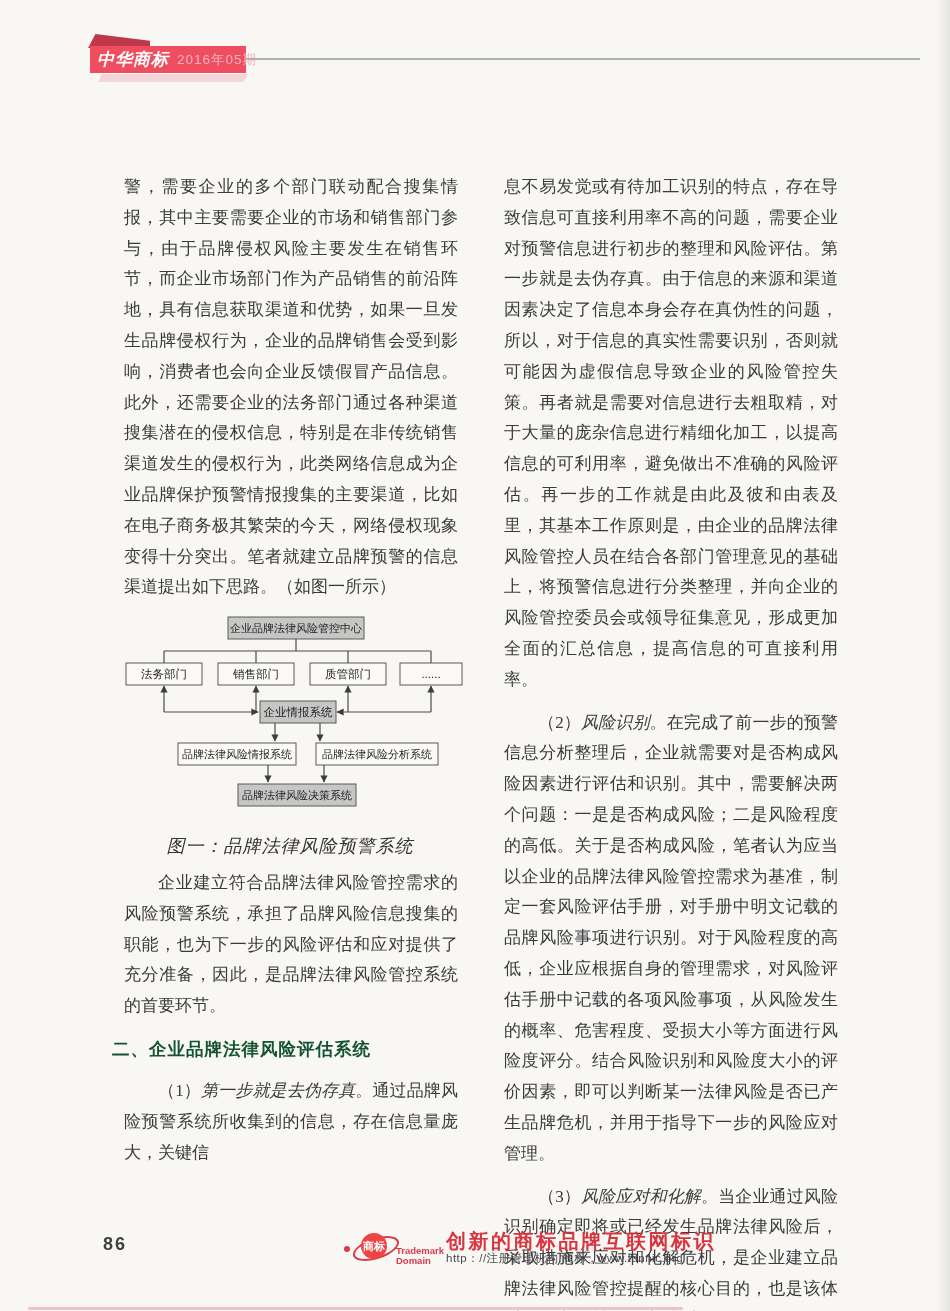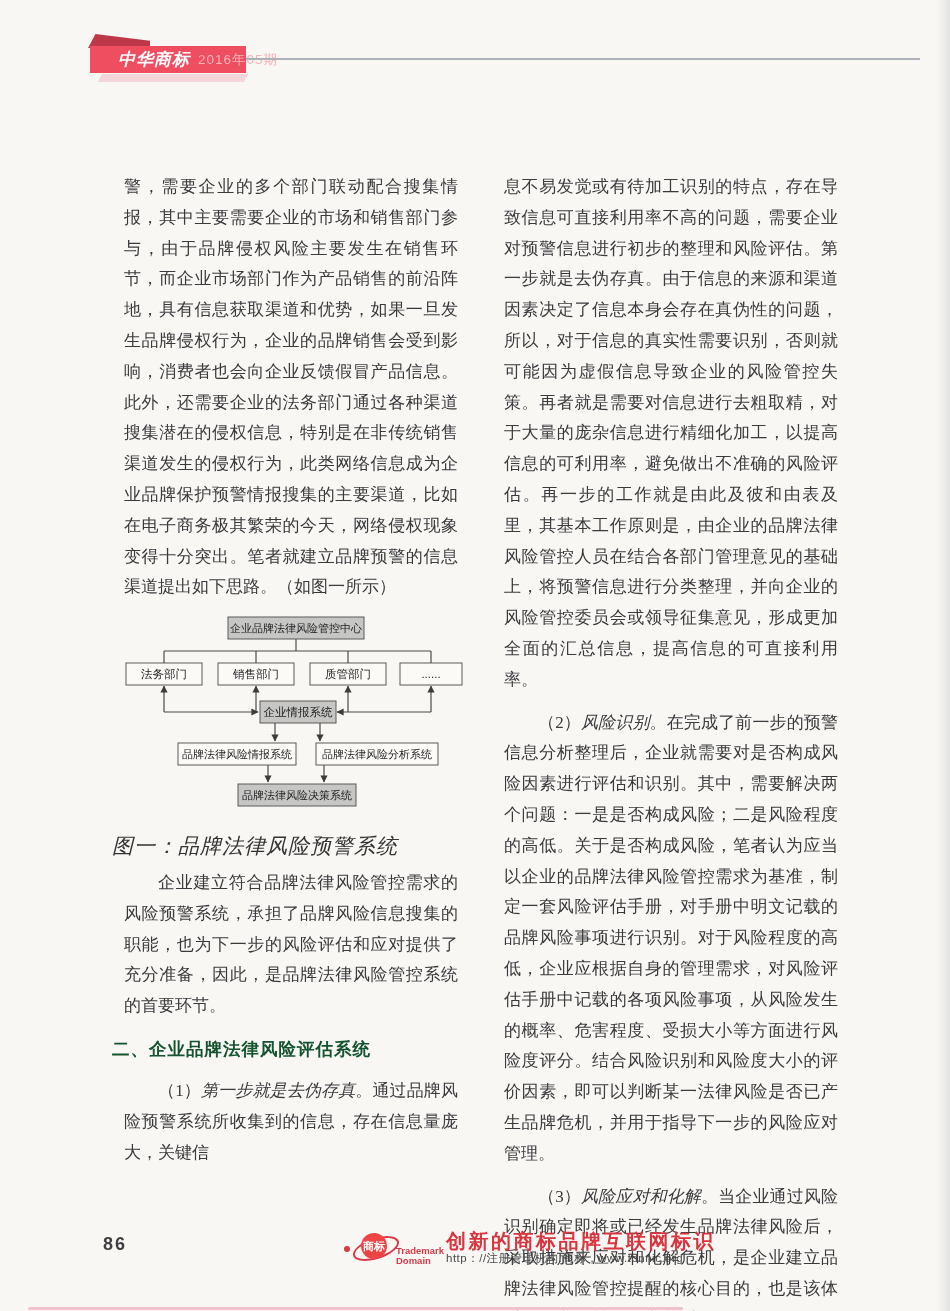--- a/index.html
+++ b/index.html
@@ -11,42 +11,42 @@
   .page{position:absolute;inset:0;}
   .edge-shade{position:absolute;right:0;top:0;width:14px;height:100%;
     background:linear-gradient(to left, rgba(160,162,168,.22), rgba(160,162,168,0));}
   .bottom-strip{position:absolute;left:28px;bottom:1px;width:655px;height:3px;
     background:#f0b9c3;opacity:.85;border-radius:2px;}
 
   
   .fold{position:absolute;left:88px;top:34px;width:62px;height:14px;background:#bf3849;
     clip-path:polygon(12% 0, 100% 48%, 100% 100%, 0 100%);}
   .banner{position:absolute;left:90px;top:46px;width:156px;height:27px;background:#ee4e60;
-    display:flex;align-items:center;padding:0 8px 0 28px;box-sizing:border-box;}
+    display:flex;align-items:center;padding:0 8px 0 7px;box-sizing:border-box;}
   .banner-title{color:#ffffff;font-weight:bold;font-style:italic;font-size:17px;letter-spacing:1px;white-space:nowrap;}
   .banner-issue{color:#f7b3bd;font-size:13.5px;margin-left:8px;letter-spacing:1px;white-space:nowrap;font-family:"Liberation Sans",sans-serif;}
   .banner-shadow{position:absolute;left:100px;top:74px;width:146px;height:8px;background:#f2c9d1;
     transform:skewX(-28deg);opacity:.75;}
   .header-line{position:absolute;left:246px;top:58px;width:674px;height:2px;background:#adb2b9;}
 
   
   .col{position:absolute;top:160px;width:358px;font-size:17px;line-height:30.8px;
     color:#3a3a3c;text-align:justify;}
   .col-left{left:112px;}
   .col-right{left:492px;}
   .col p{margin:12px;}
   .indent{text-indent:2em;}
   .kai{font-style:italic;}
 
   .section-heading{margin:7px 0 4px 0;color:#14532d;font-weight:bold;font-size:17.5px;
     font-family:"Liberation Sans",sans-serif;letter-spacing:1px;line-height:30px;}
 
   
   .figure{margin:10px 0 4px 0;width:356px;}
-  .fig-caption{width:356px;font-style:italic;font-size:21px;color:#333;
+  .fig-caption{width:356px;text-align:center;font-style:italic;font-size:18px;color:#333;
     letter-spacing:1px;margin-top:14px;line-height:20px;}
   .nodetext{font:11.5px "Liberation Sans", sans-serif;fill:#1c1c1e;}
   .nodetext-small{font:11px "Liberation Sans", sans-serif;fill:#1c1c1e;}
 
   
   .page-number{position:absolute;left:103px;top:1234px;font-size:18px;font-weight:bold;
     color:#3f3f41;font-family:"Liberation Sans",sans-serif;letter-spacing:2px;}
   .logo{position:absolute;left:352px;top:1230px;width:90px;height:44px;}
   .logo-ring{position:absolute;left:0;top:8px;width:44px;height:17px;border:2px solid #d93a47;
     border-radius:50%;transform:rotate(-18deg);}

